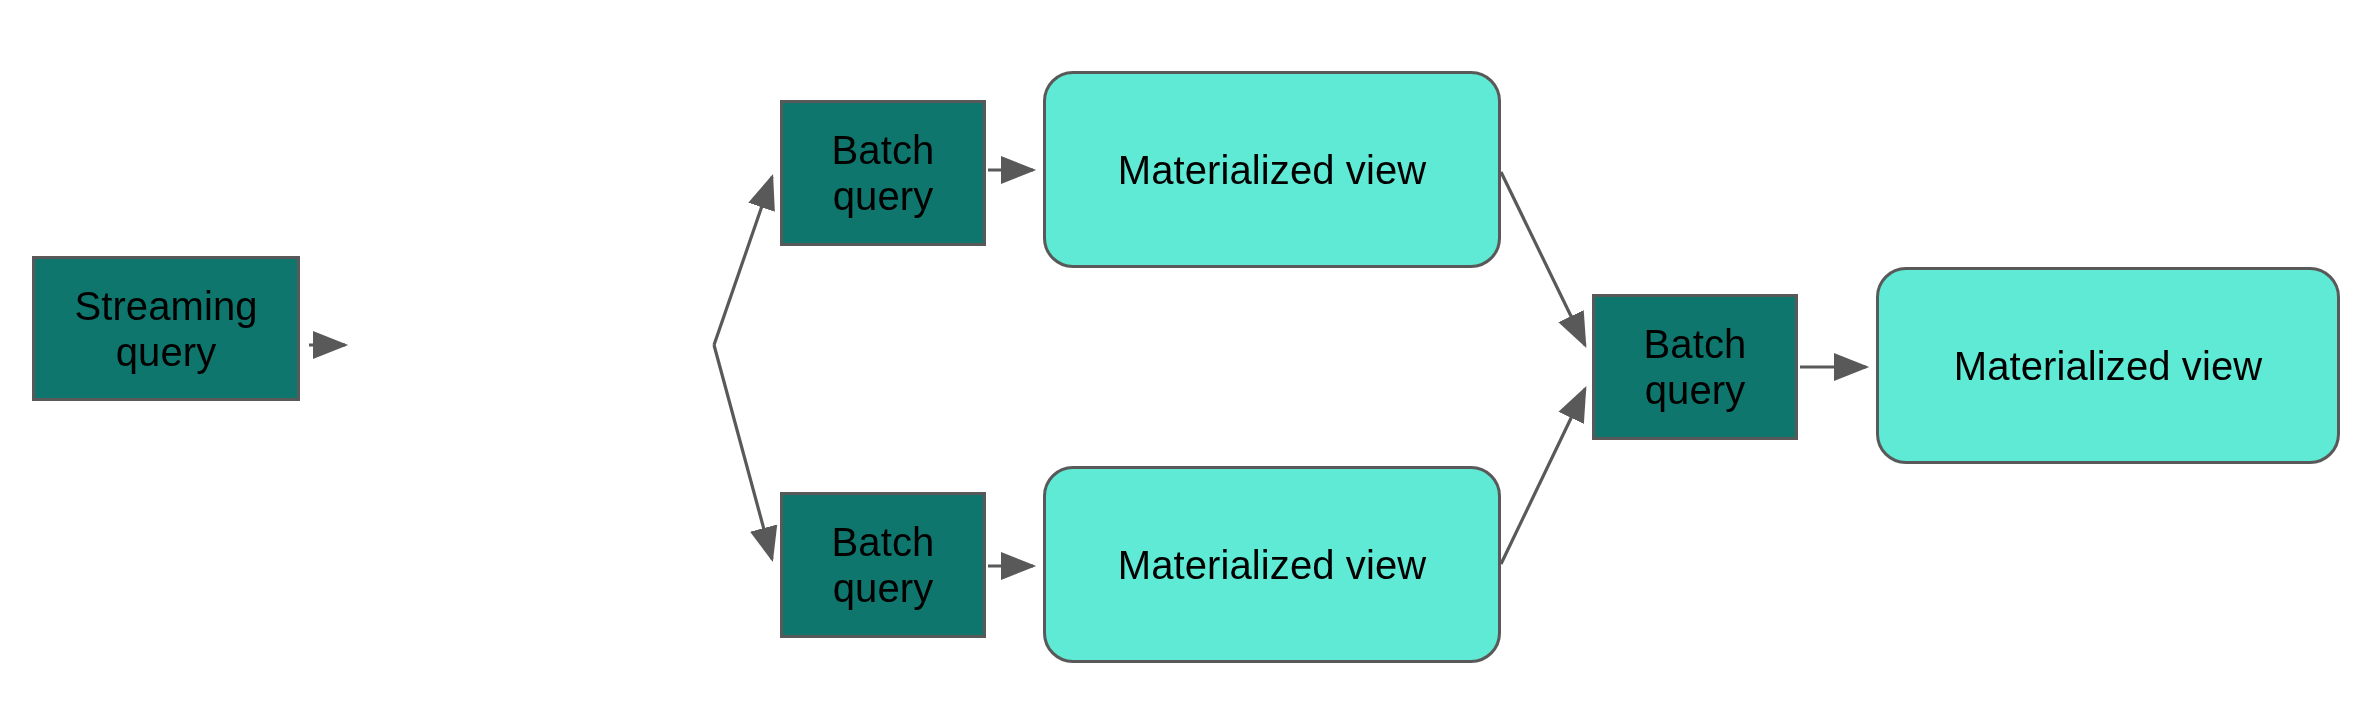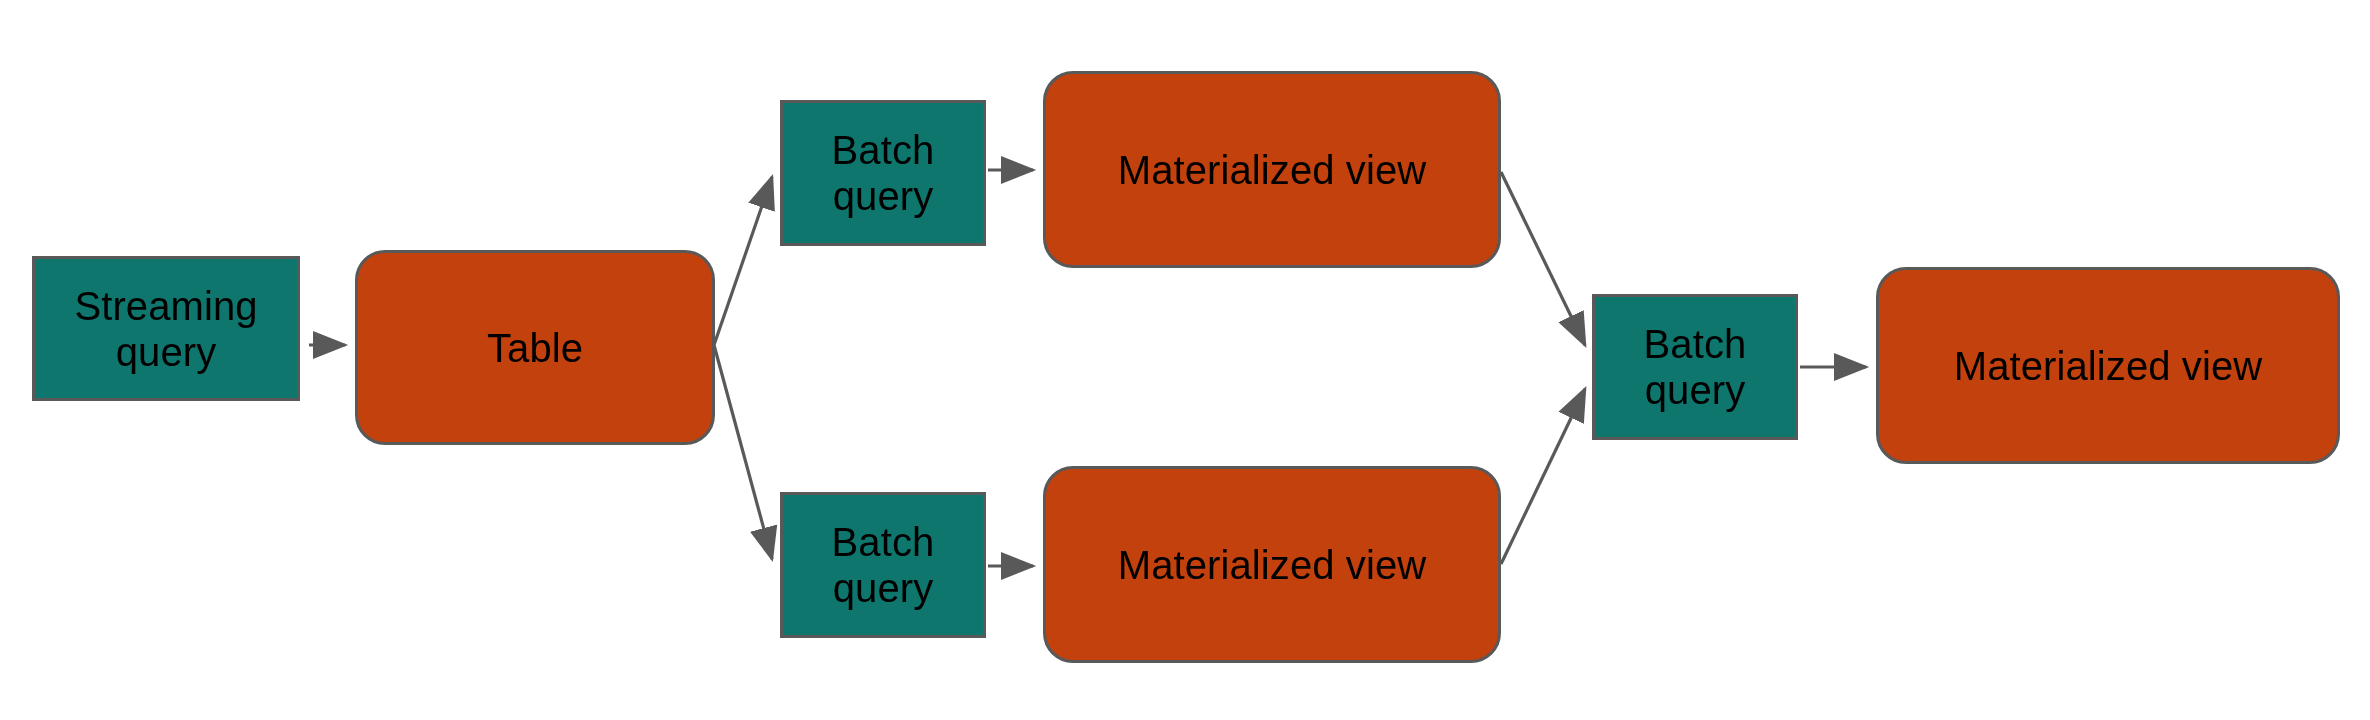--- a/index.html
+++ b/index.html
@@ -40,21 +40,21 @@
     line-height: 1.15;
     letter-spacing: 0.1px;
     white-space: pre-line;
     z-index: 2;
   }
   .node-process {
     background: #0f766e;
     border-radius: 0;
   }
   .node-store {
-    background: #c2410c;
+    background: #5eead4;
     border-radius: 30px;
   }
 </style>
 </head>
 <body style="background: rgb(255, 255, 255);">
 
 <div id="diagram-canvas">
 
   <svg id="edge-layer" width="2370" height="720" viewBox="0 0 2370 720">
     <defs>
@@ -92,21 +92,20 @@
     </g>
 
     <g>
       <line x1="1800" y1="367" x2="1866" y2="367" stroke="#595959" stroke-width="3.2" marker-end="url(#arrowhead)"></line>
     </g>
   </svg>
 
   <div class="node node-process" style="left: 32px; top: 256px; width: 268px; height: 145px;">Streaming
 query</div>
 
-  <div class="node node-store" style="left: 355px; top: 250px; width: 360px; height: 195px;">Table</div>
 
   <div class="node node-process" style="left: 780px; top: 100px; width: 206px; height: 146px;">Batch
 query</div>
 
   <div class="node node-store" style="left: 1043px; top: 71px; width: 458px; height: 197px;">Materialized view</div>
 
   <div class="node node-process" style="left: 780px; top: 492px; width: 206px; height: 146px;">Batch
 query</div>
 
   <div class="node node-store" style="left: 1043px; top: 466px; width: 458px; height: 197px;">Materialized view</div>

